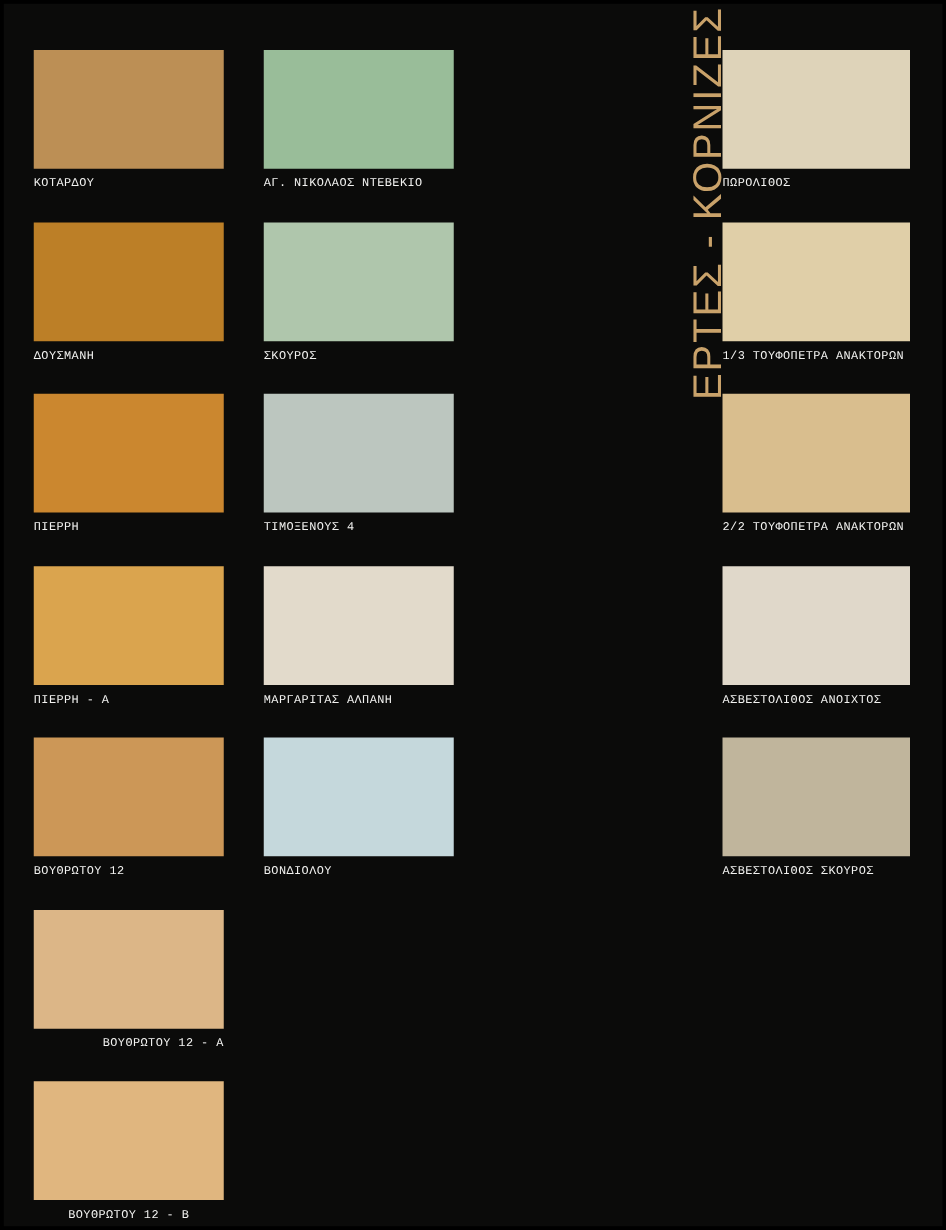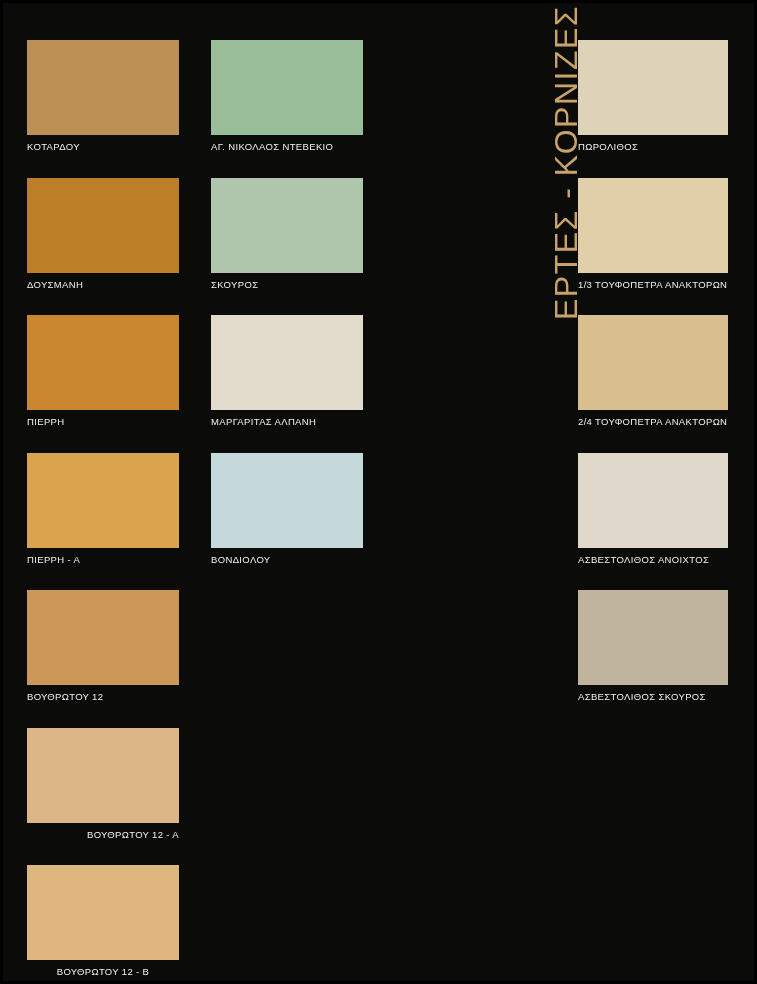--- a/index.html
+++ b/index.html
@@ -32,20 +32,21 @@
   .col {
     position: absolute;
     top: 40px;
   }
   #col-left  { left: 27px;  width: 152px; }
   #col-mid   { left: 211px; width: 152px; }
   #col-right { left: 578px; width: 150px; }
 
   .swatch-cell {
     margin-bottom: 26px;
+    font-family: Liberation Mono, monospace;
   }
   .swatch-chip {
     width: 100%;
     height: 95px;
     display: block;
     box-sizing: border-box;
   }
   #col-right .swatch-chip { height: 95px; }
 
   .swatch-label {
@@ -115,40 +116,44 @@
   <div class="col" id="col-mid">
       <div class="swatch-cell">
         <div class="swatch-chip" style="background: rgb(153, 189, 153);"></div>
         <div class="swatch-label" style="color: rgb(242, 242, 240);">ΑΓ. ΝΙΚΟΛΑΟΣ ΝΤΕΒΕΚΙΟ</div>
       </div>
       <div class="swatch-cell">
         <div class="swatch-chip" style="background: rgb(175, 198, 172);"></div>
         <div class="swatch-label" style="color: rgb(242, 242, 240);">ΣΚΟΥΡΟΣ</div>
       </div>
       <div class="swatch-cell">
+        <div class="swatch-chip" style="background: rgb(188, 198, 191);"></div>
+        <div class="swatch-label" style="color: rgb(242, 242, 240);">ΤΙΜΟΞΕΝΟΥΣ 4</div>
+      </div>
+      <div class="swatch-cell">
         <div class="swatch-chip" style="background: rgb(226, 218, 203);"></div>
         <div class="swatch-label" style="color: rgb(242, 242, 240);">ΜΑΡΓΑΡΙΤΑΣ ΑΛΠΑΝΗ</div>
       </div>
       <div class="swatch-cell">
         <div class="swatch-chip" style="background: rgb(197, 216, 220);"></div>
         <div class="swatch-label" style="color: rgb(242, 242, 240);">ΒΟΝΔΙΟΛΟΥ</div>
       </div>
     </div>
   <div class="col" id="col-right">
       <div class="swatch-cell">
         <div class="swatch-chip" style="background: rgb(222, 211, 185);"></div>
         <div class="swatch-label" style="color: rgb(242, 242, 240);">ΠΩΡΟΛΙΘΟΣ</div>
       </div>
       <div class="swatch-cell">
         <div class="swatch-chip" style="background: rgb(224, 207, 168);"></div>
         <div class="swatch-label" style="color: rgb(242, 242, 240);">1/3 ΤΟΥΦΟΠΕΤΡΑ ΑΝΑΚΤΟΡΩΝ</div>
       </div>
       <div class="swatch-cell">
         <div class="swatch-chip" style="background: rgb(217, 190, 142);"></div>
-        <div class="swatch-label" style="color: rgb(242, 242, 240);">2/4 ΤΟΥΦΟΠΕΤΡΑ ΑΝΑΚΤΟΡΩΝ</div>
+        <div class="swatch-label" style="color: rgb(242, 242, 240);">2/2 ΤΟΥΦΟΠΕΤΡΑ ΑΝΑΚΤΟΡΩΝ</div>
       </div>
       <div class="swatch-cell">
         <div class="swatch-chip" style="background: rgb(224, 216, 202);"></div>
         <div class="swatch-label" style="color: rgb(242, 242, 240);">ΑΣΒΕΣΤΟΛΙΘΟΣ ΑΝΟΙΧΤΟΣ</div>
       </div>
       <div class="swatch-cell">
         <div class="swatch-chip" style="background: rgb(192, 181, 156);"></div>
         <div class="swatch-label" style="color: rgb(242, 242, 240);">ΑΣΒΕΣΤΟΛΙΘΟΣ ΣΚΟΥΡΟΣ</div>
       </div>
     </div>

